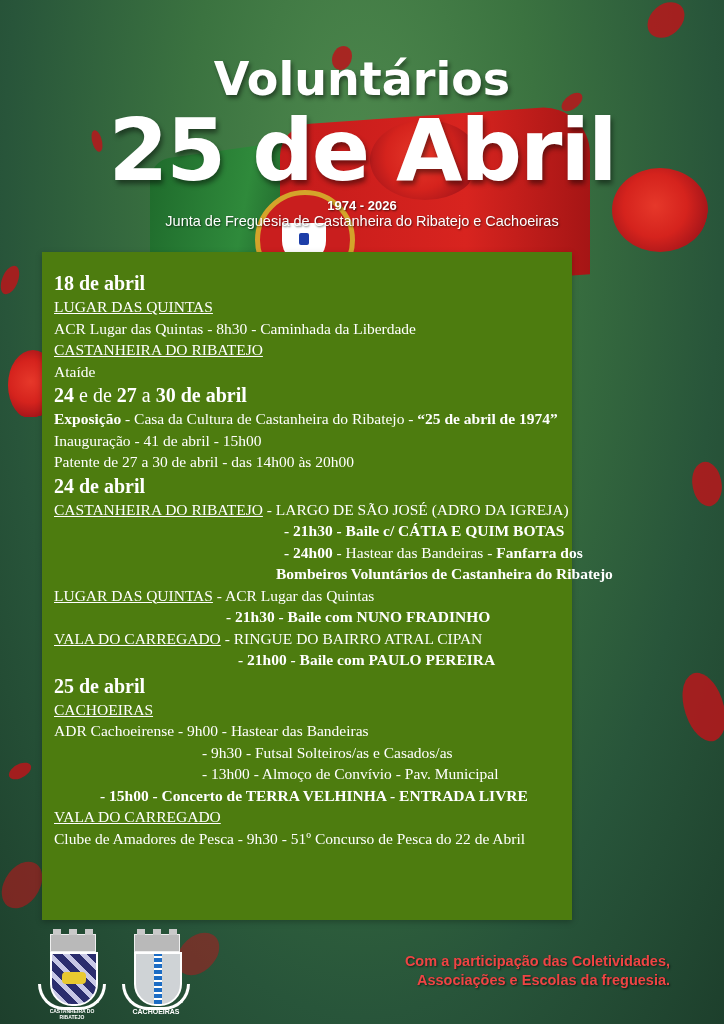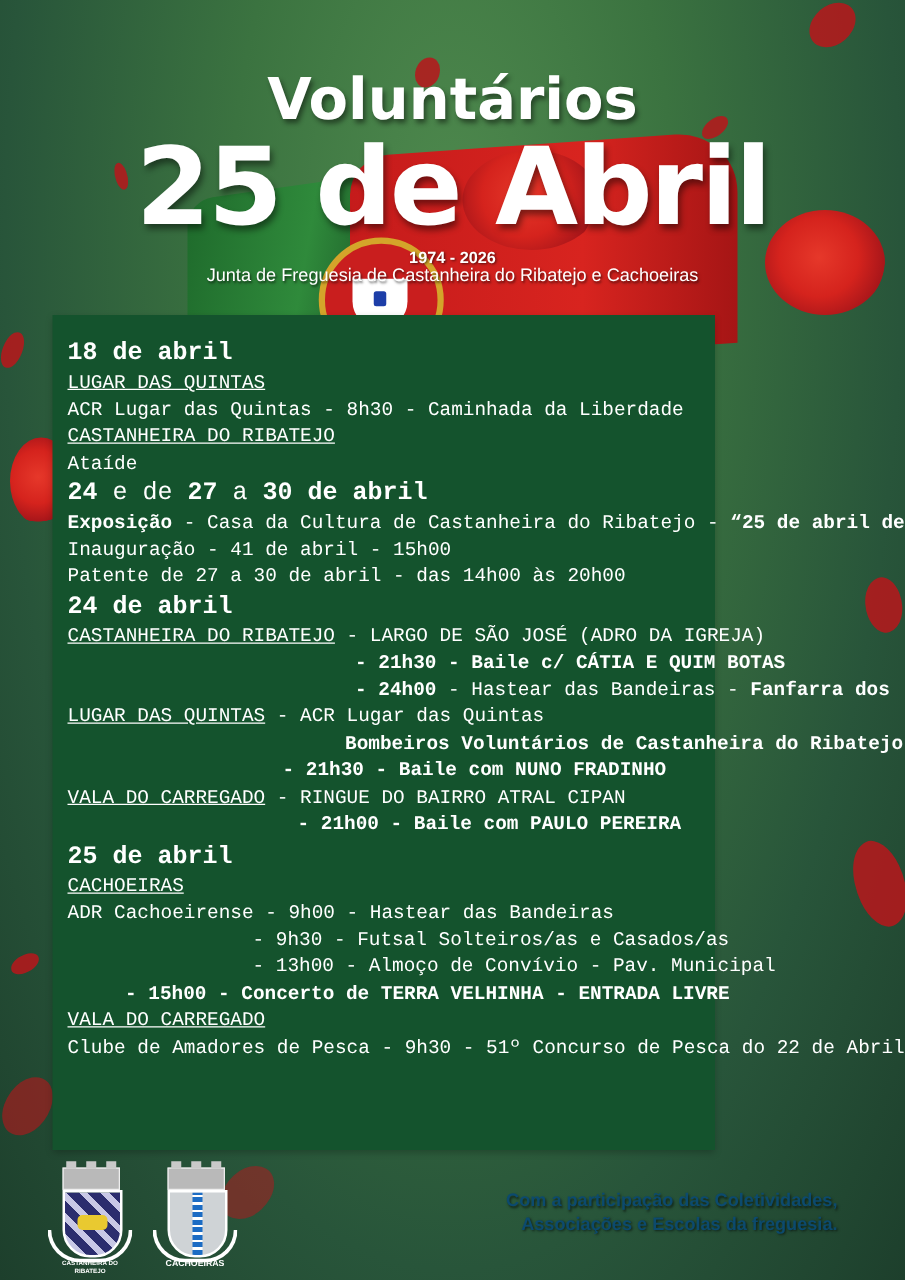--- a/index.html
+++ b/index.html
@@ -34,32 +34,32 @@
       color: #fff; font-weight: bold; font-size: 13px; font-family: "Liberation Sans", sans-serif;
       text-shadow: 1px 1px 2px rgba(0,0,0,.6);
     }
     .parish {
       position: absolute; top: 213px; left: 0; width: 724px; text-align: center;
       color: #fff; font-weight: normal; font-size: 14.5px; font-family: "Liberation Sans", sans-serif;
       text-shadow: 1px 1px 2px rgba(0,0,0,.6);
     }
     .panel {
       position: absolute; left: 42px; top: 252px; width: 530px; height: 668px;
-      background: #14532d; color: #fff;
-      font-family: Liberation Mono, monospace; font-size: 15.5px;
+      background: #4d7c0f; color: #fff;
+      font-family: Liberation Serif, serif; font-size: 15.5px;
       box-sizing: border-box; padding: 18px 0 0 12px;
       box-shadow: 0 2px 6px rgba(0,0,0,.25);
     }
     .line { height: 21.5px; line-height: 21.5px; white-space: nowrap; }
     .date { font-weight: bold; font-size: 20px; height: 26px; line-height: 26px; }
     .place { text-decoration: underline; }
     .b { font-weight: bold; }
     .footer-text {
       position: absolute; left: 330px; top: 952px; width: 340px; text-align: right;
-      color: #0c4a6e; font-weight: bold; font-size: 14.5px; line-height: 19px;
+      color: #ef4444; font-weight: bold; font-size: 14.5px; line-height: 19px;
       font-family: "Liberation Sans", sans-serif; text-shadow: 1px 1px 2px rgba(0,0,0,.6);
     }
     .crest { position: absolute; width: 72px; height: 84px; }
     .crown { position: absolute; left: 14px; top: 0; width: 44px; height: 16px; background: #b9b9b9; border: 1px solid #eee; }
     .crown::before { content:""; position:absolute; left:2px; top:-6px; width:8px; height:6px; background:#c9c9c9; box-shadow: 16px 0 0 #c9c9c9, 32px 0 0 #c9c9c9; }
     .shield { position: absolute; left: 14px; top: 18px; width: 44px; height: 50px; border-radius: 0 0 22px 22px; border: 2px solid #fff; overflow: hidden; }
     .shield.s1 { background: repeating-linear-gradient(45deg, #2b2d6e 0 7px, #c8c8e6 7px 12px); }
     .shield.s2 { background: #cfd3d6; }
     .s2 .wave { position:absolute; left: 18px; top:0; width: 8px; height: 50px; background: repeating-linear-gradient(0deg,#1c6cc4 0 4px,#fff 4px 6px); }
     .s1 .gold { position:absolute; left: 10px; top: 18px; width: 24px; height: 12px; background:#e9c930; border-radius: 4px; }
@@ -114,24 +114,24 @@
   <div class="line">Patente de 27 a 30 de abril - das 14h00 às 20h00</div>
 
   <div class="line date">24 de abril</div>
   <div class="line">
     <span class="place">CASTANHEIRA DO RIBATEJO</span><span> - LARGO DE SÃO JOSÉ (ADRO DA IGREJA)</span>
   </div>
   <div class="line b" style="padding-left:230px">- 21h30 - Baile c/ CÁTIA E QUIM BOTAS</div>
   <div class="line" style="padding-left:230px">
     <span class="b">- 24h00</span><span> - Hastear das Bandeiras - </span><span class="b">Fanfarra dos</span>
   </div>
+  <div class="line b" style="padding-left:222px">Bombeiros Voluntários de Castanheira do Ribatejo</div>
   <div class="line">
     <span class="place">LUGAR DAS QUINTAS</span><span> - ACR Lugar das Quintas</span>
   </div>
-  <div class="line b" style="padding-left:222px">Bombeiros Voluntários de Castanheira do Ribatejo</div>
   <div class="line b" style="padding-left:172px">- 21h30 - Baile com NUNO FRADINHO</div>
   <div class="line">
     <span class="place">VALA DO CARREGADO</span><span> - RINGUE DO BAIRRO ATRAL CIPAN</span>
   </div>
   <div class="line b" style="padding-left:184px">- 21h00 - Baile com PAULO PEREIRA</div>
 
   <div class="line date" style="margin-top:2px">25 de abril</div>
   <div class="line"><span class="place">CACHOEIRAS</span></div>
   <div class="line">ADR Cachoeirense - 9h00 - Hastear das Bandeiras</div>
   <div class="line" style="padding-left:148px">- 9h30 - Futsal Solteiros/as e Casados/as</div>

